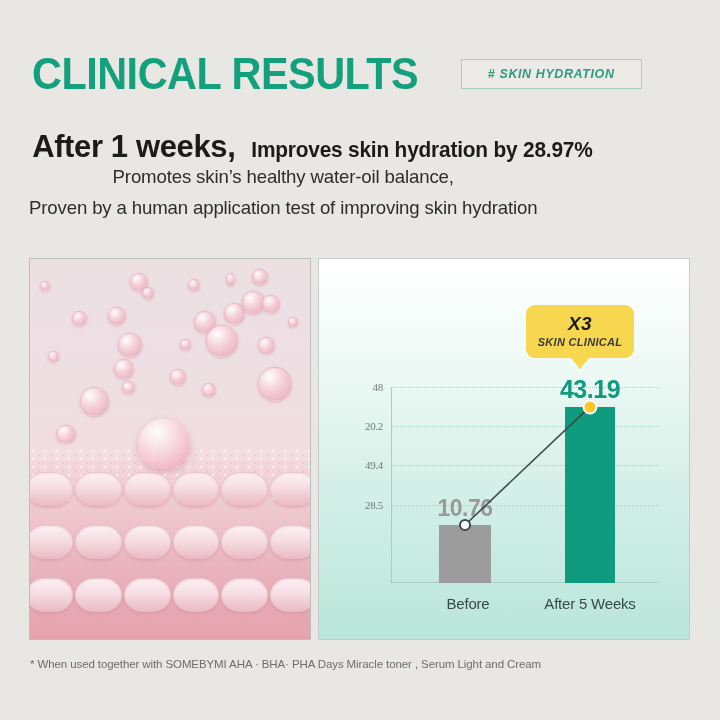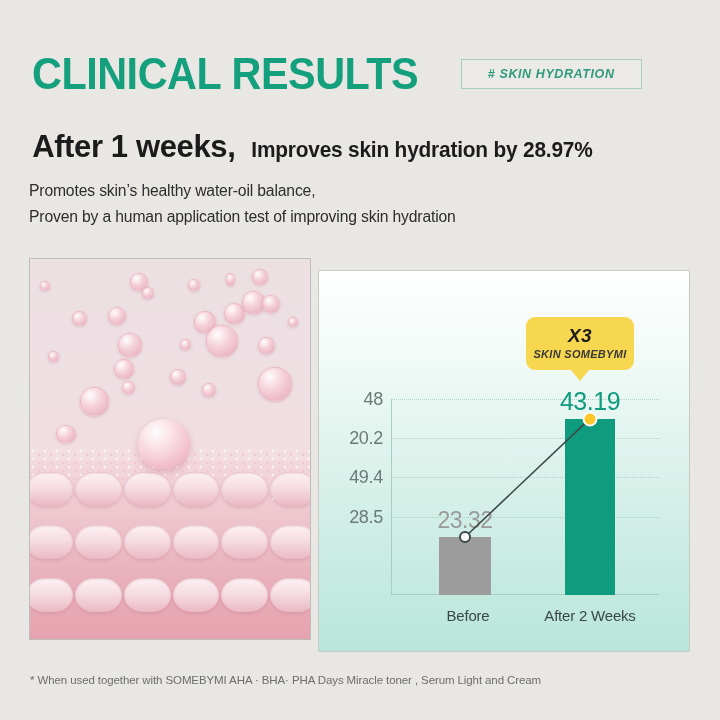--- a/index.html
+++ b/index.html
@@ -47,24 +47,25 @@
   }
   .sub-rest{
     font-size:21.5px; font-weight:700; color:#1b1b1b; letter-spacing:-0.2px;
     margin-left:7px;
     font-family:"Liberation Sans Narrow","Liberation Sans", sans-serif;
     transform:scaleX(0.97); transform-origin:left baseline;
   }
 
   
   .desc{
-    position:absolute; left:29px; top:178px;
-    font-size:16px; color:#2d2d2d; line-height:1.62; font-weight:400;
+    position:absolute; left:29px; top:162px;
+    font-size:19px; color:#2d2d2d; line-height:1.62; font-weight:400;
     letter-spacing:-0.15px;
     font-family:"Liberation Sans Narrow","Liberation Sans", sans-serif;
+    text-align:center;
   }
   .desc div{ transform:scaleX(0.98); transform-origin:left center; }
 
   
   .panels{ position:absolute; left:29px; top:258px; }
   .panel-img{
     position:absolute; left:0; top:0; width:282px; height:382px;
     border:1px solid #bdbdbd; box-sizing:border-box; overflow:hidden;
     background:#f0e2e6;
   }
@@ -104,55 +105,54 @@
     position:absolute; border-radius:50% 50% 46% 46%;
     background:radial-gradient(circle at 36% 26%, rgba(255,255,255,.95) 0%, rgba(249,211,220,.85) 45%, rgba(229,152,172,.8) 100%);
     box-shadow:0 3px 7px rgba(200,120,145,.45);
   }
 
   .panel-chart{
     position:absolute; left:289px; top:0; width:372px; height:382px;
     border:1px solid #c9c9c9; box-sizing:border-box;
     background:linear-gradient(180deg,#ffffff 0%,#f2fbf8 22%,#d6f0e8 58%,#b9e6da 100%);
     overflow:hidden;
-    margin-top:12px;
   }
 
   
   .plot{ position:absolute; left:72px; top:128px; width:268px; height:196px; }
   .gridline{
     position:absolute; left:0; width:100%; height:0;
     border-top:1px dotted #9fc9bd; opacity:.75;
   }
   .axis-v{
     position:absolute; left:0; top:0; width:0; height:100%;
     border-left:1px solid #a8cdc2;
   }
   .axis-h{
     position:absolute; left:0; bottom:0; width:100%; height:0;
     border-top:1px solid #a8cdc2;
   }
   .ytick{
     position:absolute; right:calc(100% + 8px);
-    font-size:18px; color:#6b7a76; white-space:nowrap;
+    font-size:11px; color:#6b7a76; white-space:nowrap;
     transform:translateY(-50%); letter-spacing:-0.3px;
-    font-family:Liberation Sans, sans-serif;
+    font-family:Liberation Serif, serif;
     text-align:center;
   }
   .bar{ position:absolute; bottom:0; }
   .bar.before{ background:#9c9c9c; }
   .bar.after { background:#0f9b7d; }
   .xlab{
     position:absolute; top:calc(100% + 12px);
     font-size:15px; color:#3a4845; white-space:nowrap;
     transform:translateX(-50%); letter-spacing:-0.2px;
     font-family:"Liberation Sans Narrow","Liberation Sans", sans-serif;
   }
   .vlab{
-    position:absolute; white-space:nowrap; font-weight:400;
+    position:absolute; white-space:nowrap; font-weight:700;
     transform:translateX(-50%); letter-spacing:-0.5px;
     font-family:"Liberation Sans Narrow","Liberation Sans", sans-serif;
   }
   .vlab.before{ font-size:23px; color:#9a9a9a; }
   .vlab.after { font-size:25px; color:#0f9b7d; }
   .connector{ position:absolute; left:0; top:0; width:100%; height:100%; overflow:visible; }
   .dot{
     position:absolute; border-radius:50%; box-sizing:border-box;
     transform:translate(-50%,-50%);
   }
@@ -171,21 +171,20 @@
     border-top:11px solid #f7d74f;
   }
   .badge .b1{ font-size:19px; font-weight:700; color:#1c1c1c; font-style:italic; letter-spacing:0.5px; line-height:1.05; }
   .badge .b2{ font-size:11px; font-weight:700; color:#3a3a3a; font-style:italic; letter-spacing:0.3px; margin-top:2px; }
 
   
   .foot{
     position:absolute; left:30px; top:658px;
     font-size:11.5px; color:#6d6d6d; letter-spacing:-0.1px; white-space:nowrap;
     font-family:"Liberation Sans Narrow","Liberation Sans", sans-serif;
-    margin-top:16px;
   }
 </style>
 </head>
 <body>
 
 <div class="hdr-row">
   <div class="title">CLINICAL RESULTS</div>
   <div class="tag-box">
     <span># SKIN HYDRATION</span>
   </div>
@@ -259,21 +258,21 @@
     <div class="bub" style="left:228px; top:78px;  width:15px; height:15px;"></div>
     <div class="bub" style="left:258px; top:58px;  width:8px;  height:8px;"></div>
     <div class="bub" style="left:228px; top:108px; width:32px; height:32px;"></div>
     <div class="bub" style="left:26px;  top:166px; width:18px; height:16px;"></div>
   </div>
 
   <div class="panel-chart">
 
     <div class="badge">
       <div class="b1">X3</div>
-      <div class="b2">SKIN SOMEBYMI</div>
+      <div class="b2">SKIN CLINICAL</div>
     </div>
 
     <div class="plot">
 
       <div class="gridline" style="top:0%"></div>
       <div class="gridline" style="top:20%"></div>
       <div class="gridline" style="top:40%"></div>
       <div class="gridline" style="top:60%"></div>
 
       <div class="axis-v"></div>
@@ -281,23 +280,23 @@
 
       <div class="ytick" style="top:0%">48</div>
       <div class="ytick" style="top:20%">20.2</div>
       <div class="ytick" style="top:40%">49.4</div>
       <div class="ytick" style="top:60%">28.5</div>
 
       <div class="bar before" style="left:48px; width:52px; height:29.6%;"></div>
       <div class="bar after" style="left:174px; width:50px; height:90.0%;"></div>
 
       <div class="xlab" style="left:77px">Before</div>
-      <div class="xlab" style="left:199px">After 2 Weeks</div>
-
-      <div class="vlab before" style="left:74px; top:calc(70.4% - 30px);">23.32</div>
+      <div class="xlab" style="left:199px">After 5 Weeks</div>
+
+      <div class="vlab before" style="left:74px; top:calc(70.4% - 30px);">10.76</div>
       <div class="vlab after" style="left:199px; top:calc(10% - 32px);">43.19</div>
 
       <svg class="connector" viewBox="0 0 268 196" preserveAspectRatio="none">
         <line x1="74" y1="138" x2="199" y2="19.6" stroke="#3d4a47" stroke-width="1.6"></line>
       </svg>
 
       <div class="dot white" style="left:74px;  top:70.4%;"></div>
       <div class="dot yellow" style="left:199px; top:10%;"></div>
     </div>
   </div>

